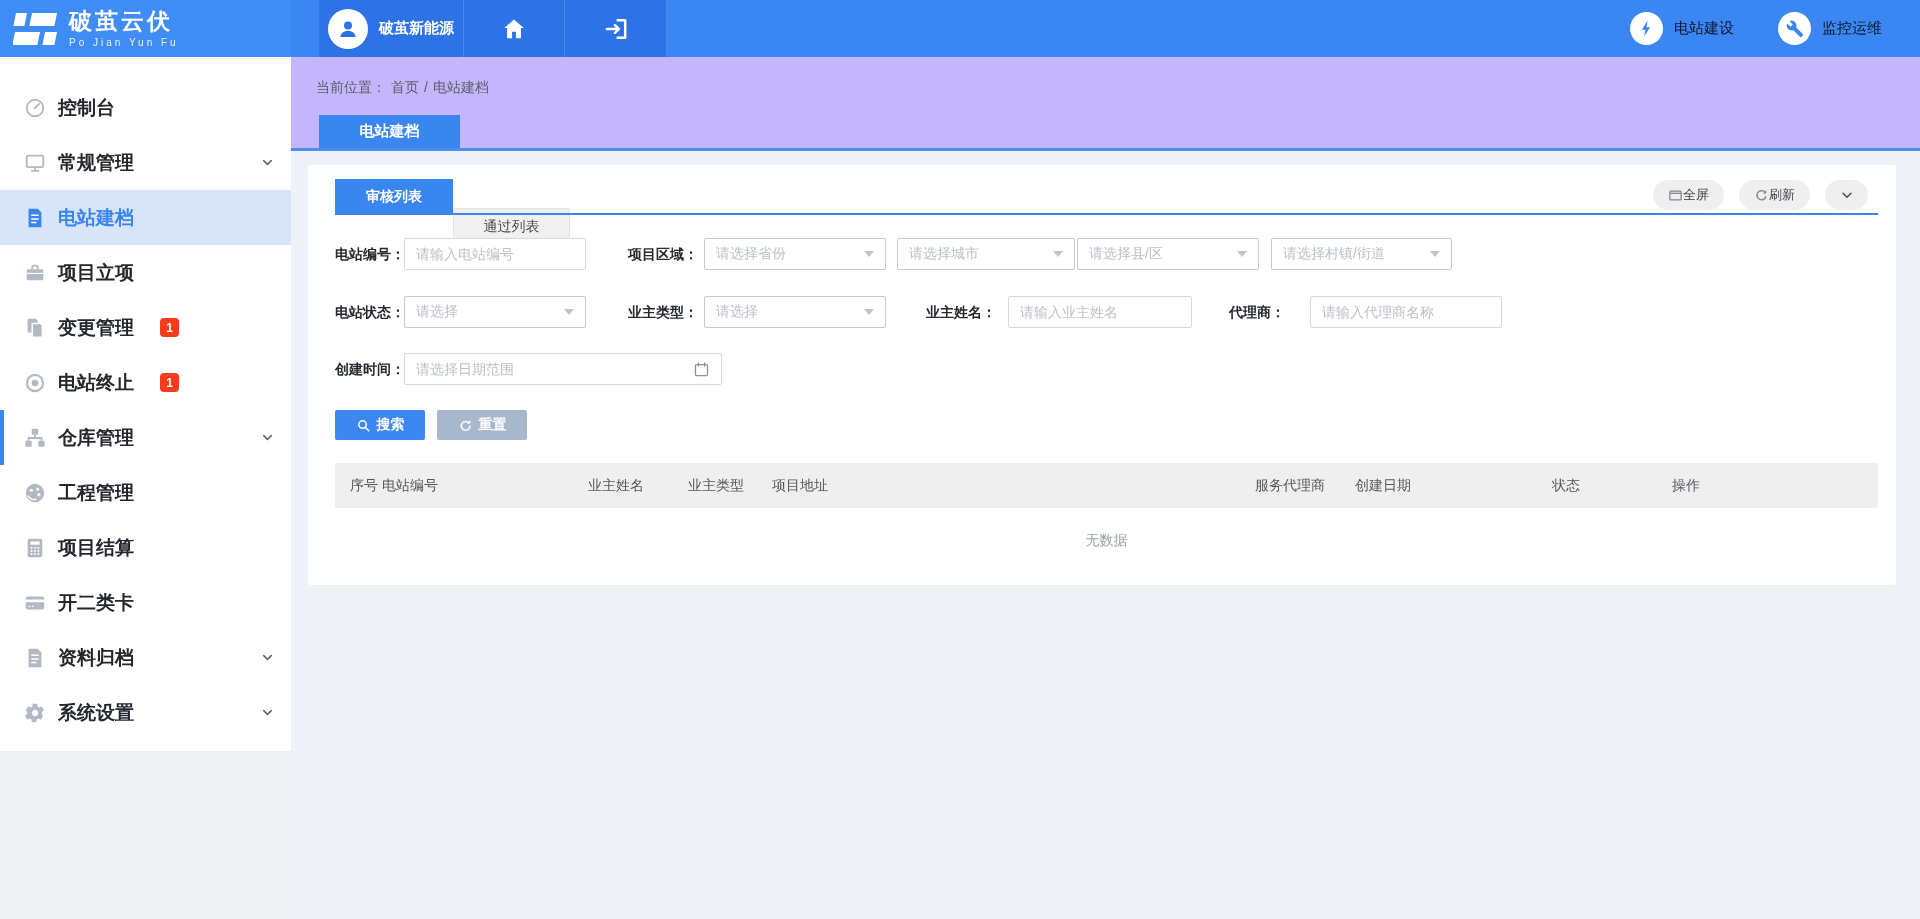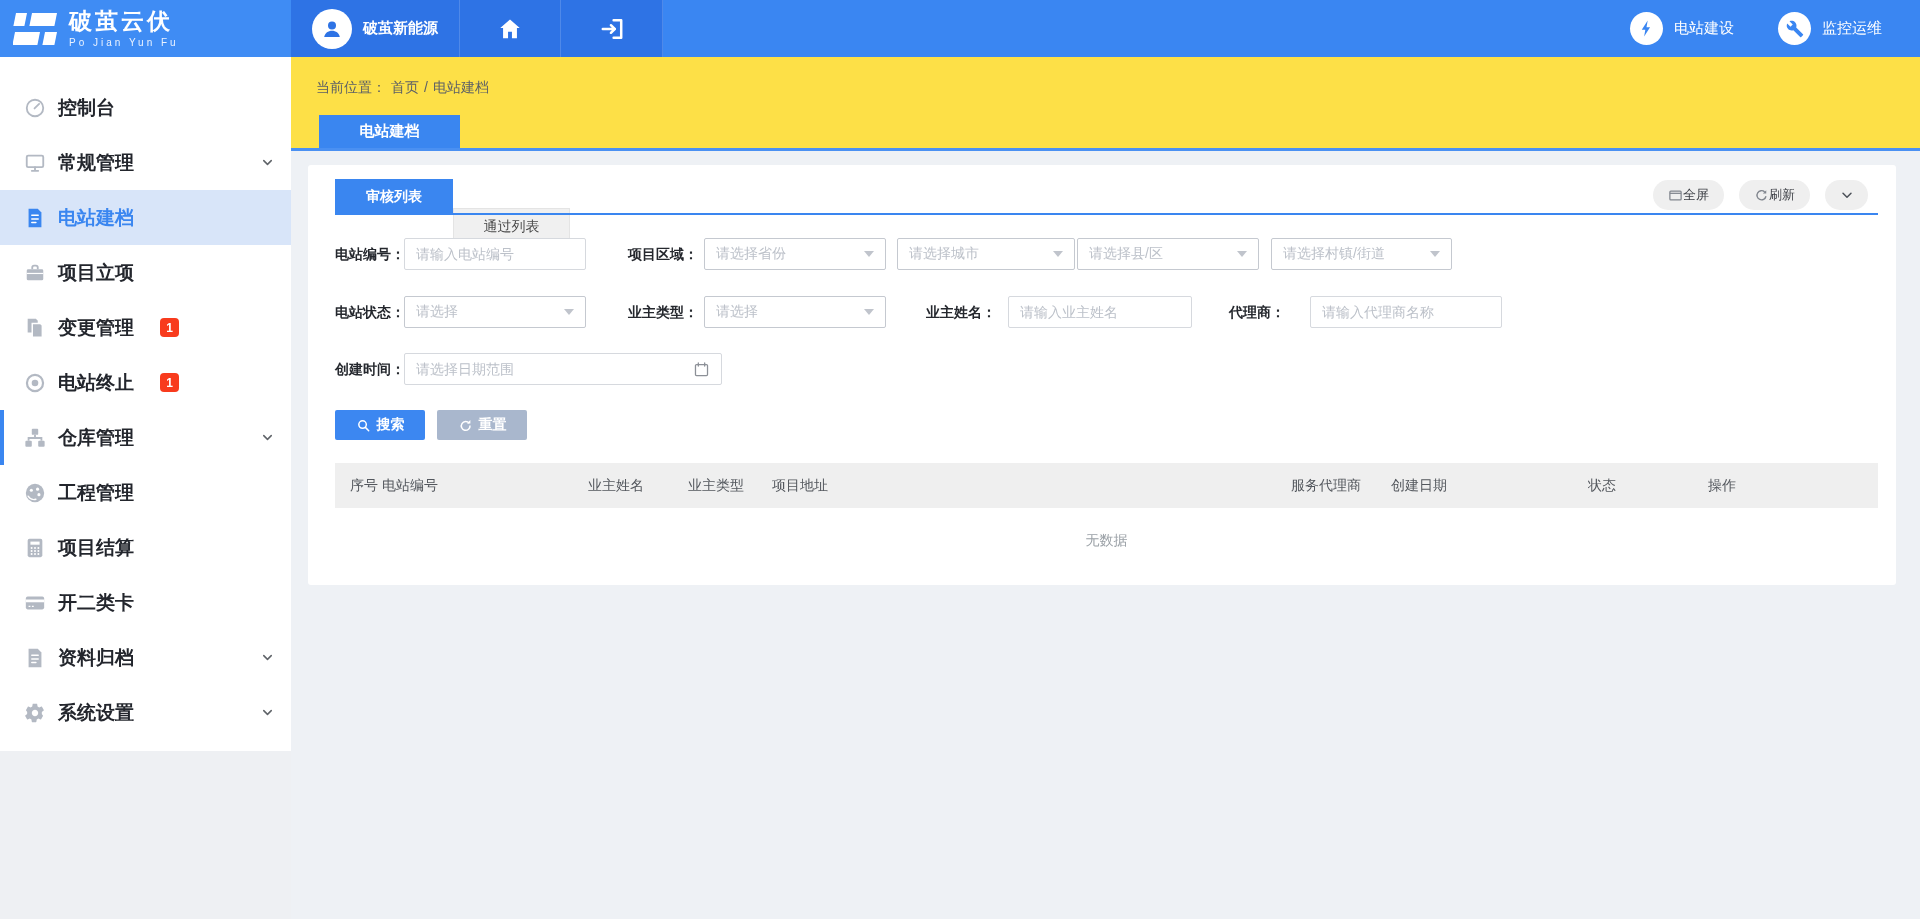--- a/index.html
+++ b/index.html
@@ -11,42 +11,42 @@
   }
   svg { display:block; }
 
   
   .header { position:absolute; top:0; left:0; width:1920px; height:57px; background:#3a86f2; display:flex; z-index:5; }
   .logo { width:291px; height:57px; background:#3f8cf4; display:flex; align-items:center; padding-left:13px; flex:none; }
   .logo-mark { margin-right:10px; }
   .logo-text .cn { color:#fff; font-size:23px; font-weight:bold; letter-spacing:3px; line-height:1.05; white-space:nowrap; }
   .logo-text .en { color:#eaf2ff; font-size:10px; letter-spacing:3px; margin-top:3px; white-space:nowrap; }
   .hdr-sec { background:#2e73e5; height:57px; display:flex; align-items:center; justify-content:center; border-right:1px solid rgba(255,255,255,0.16); cursor:pointer; }
-  .sec-user { width:169px; gap:11px; }
+  .sec-user { width:145px; gap:11px;margin-left:28px; }
   .sec-home { width:101px; }
   .sec-login { width:102px; }
   .avatar { width:40px; height:40px; border-radius:50%; background:#fff; display:flex; align-items:center; justify-content:center; flex:none; }
   .company { color:#fff; font-size:15px; font-weight:600; white-space:nowrap; }
   .hdr-right { margin-left:auto; display:flex; align-items:center; gap:44px; padding-right:38px; }
-  .hdr-item { display:flex; align-items:center; gap:11px; color:#ffffff; font-size:15px; cursor:pointer; white-space:nowrap; }
+  .hdr-item { display:flex; align-items:center; gap:11px; color:#0f172a; font-size:15px; cursor:pointer; white-space:nowrap; }
   .circle-icon { width:33px; height:33px; border-radius:50%; background:#fff; display:flex; align-items:center; justify-content:center; flex:none; }
 
   
   .sidebar { position:absolute; top:57px; left:0; width:291px; height:694px; background:#fff; padding-top:23px; }
   .side-item { height:55px; display:flex; align-items:center; padding:0 16px 0 24px; position:relative; cursor:pointer; }
   .s-icon { width:22px; height:22px; color:#b3b9c3; margin-right:12px; flex:none; }
   .s-label { font-size:19px; font-weight:700; color:#23262d; white-space:nowrap; }
   .side-item.active { background:#d8e5f9; }
   .side-item.active .s-label, .side-item.active .s-icon { color:#3a86f0; }
   .side-item.indicator::before { content:""; position:absolute; left:0; top:0; width:4px; height:55px; background:#3a86f0; }
   .badge { margin-left:26px; min-width:19px; height:19px; padding:0 4px; background:#f83b1d; color:#fff; font-size:12px; font-weight:bold; border-radius:4px; display:flex; align-items:center; justify-content:center; }
   .chev { margin-left:auto; color:#5f6368; }
 
   
-  .main-top { position:absolute; left:291px; top:57px; width:1629px; height:91px; background:#fde047; }
+  .main-top { position:absolute; left:291px; top:57px; width:1629px; height:91px; background:#c4b5fd; }
   .breadcrumb { position:absolute; left:25px; top:22px; font-size:14px; color:#5c6066; display:flex; gap:5px; white-space:nowrap; }
   .breadcrumb .link { cursor:pointer; }
   .page-tab { position:absolute; left:28px; top:58px; width:141px; height:33px; background:#3a86f0; color:#fff; font-size:15px; font-weight:bold; display:flex; align-items:center; justify-content:center; cursor:pointer; }
   .blue-line { position:absolute; left:291px; top:148px; width:1629px; height:3px; background:#4a90f2; }
 
   
   .content { position:absolute; left:291px; top:151px; width:1629px; height:768px; background:#eef1f5; }
   .panel { position:absolute; left:17px; top:14px; width:1588px; height:420px; background:#fff; border-radius:3px; }
 
   .ptab { position:absolute; top:14px; height:36px; display:flex; align-items:center; justify-content:center; font-size:14px; cursor:pointer; }
@@ -72,21 +72,21 @@
   .btn-search { left:27px; background:#3c87f1; }
   .btn-reset { left:129px; background:#a9b7cd; }
 
   .thead { position:absolute; left:27px; top:298px; width:1543px; height:45px; background:#efefef; display:flex; align-items:center; font-size:14px; color:#53575d; }
   .thead span { white-space:nowrap; overflow:hidden; }
   .th-c0 { padding-left:15px; width:47px; }
   .th-c1 { width:206px; }
   .th-c2 { width:100px; }
   .th-c3 { width:84px; }
   .th-c4 { width:483px; }
-  .th-c5 { width:100px;margin-left:36px; }
+  .th-c5 { width:100px; }
   .th-c6 { width:197px; }
   .th-c7 { width:120px; }
   .th-c8 { flex:1; }
   .tempty { position:absolute; left:27px; top:343px; width:1543px; height:66px; display:flex; align-items:center; justify-content:center; font-size:14px; color:#9aa0a6; }
 </style>
 </head>
 <body>
 
 <div class="header">
   <div class="logo">

